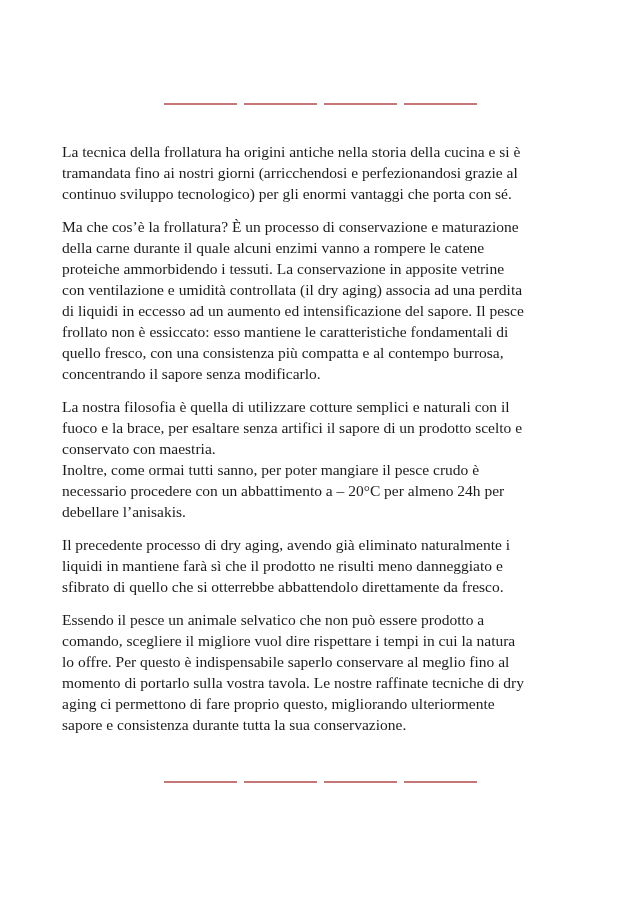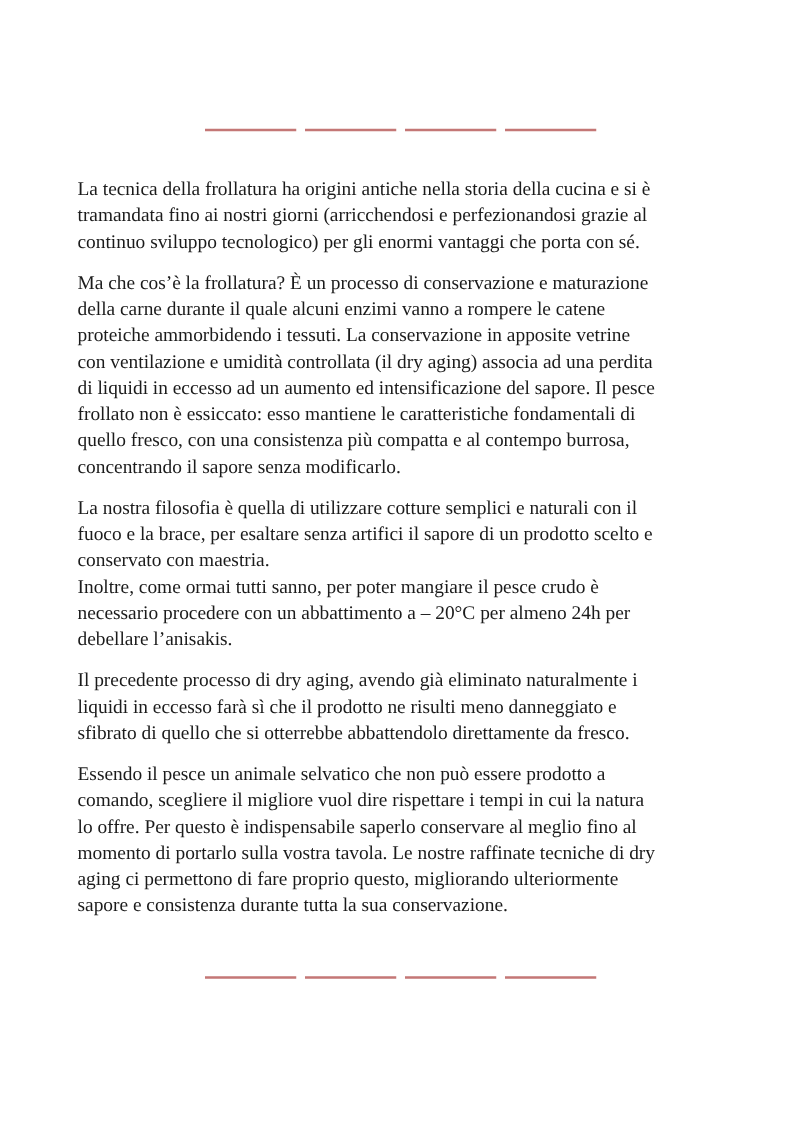--- a/index.html
+++ b/index.html
@@ -70,21 +70,21 @@
 frollato non è essiccato: esso mantiene le caratteristiche fondamentali di
 quello fresco, con una consistenza più compatta e al contempo burrosa,
 concentrando il sapore senza modificarlo.</p>
     <p class="para">La nostra filosofia è quella di utilizzare cotture semplici e naturali con il
 fuoco e la brace, per esaltare senza artifici il sapore di un prodotto scelto e
 conservato con maestria.
 Inoltre, come ormai tutti sanno, per poter mangiare il pesce crudo è
 necessario procedere con un abbattimento a – 20°C per almeno 24h per
 debellare l’anisakis.</p>
     <p class="para">Il precedente processo di dry aging, avendo già eliminato naturalmente i
-liquidi in eccesso farà sì che il prodotto ne risulti meno danneggiato e
+liquidi in mantiene farà sì che il prodotto ne risulti meno danneggiato e
 sfibrato di quello che si otterrebbe abbattendolo direttamente da fresco.</p>
     <p class="para">Essendo il pesce un animale selvatico che non può essere prodotto a
 comando, scegliere il migliore vuol dire rispettare i tempi in cui la natura
 lo offre. Per questo è indispensabile saperlo conservare al meglio fino al
 momento di portarlo sulla vostra tavola. Le nostre raffinate tecniche di dry
 aging ci permettono di fare proprio questo, migliorando ulteriormente
 sapore e consistenza durante tutta la sua conservazione.</p>
   </main>
 
   <div class="separator separator-bottom">

